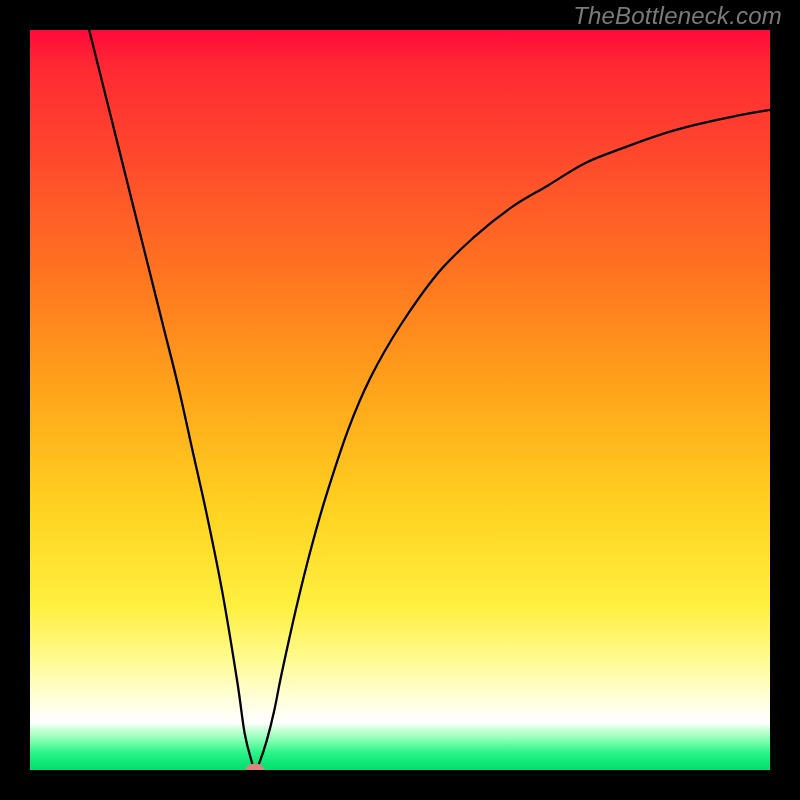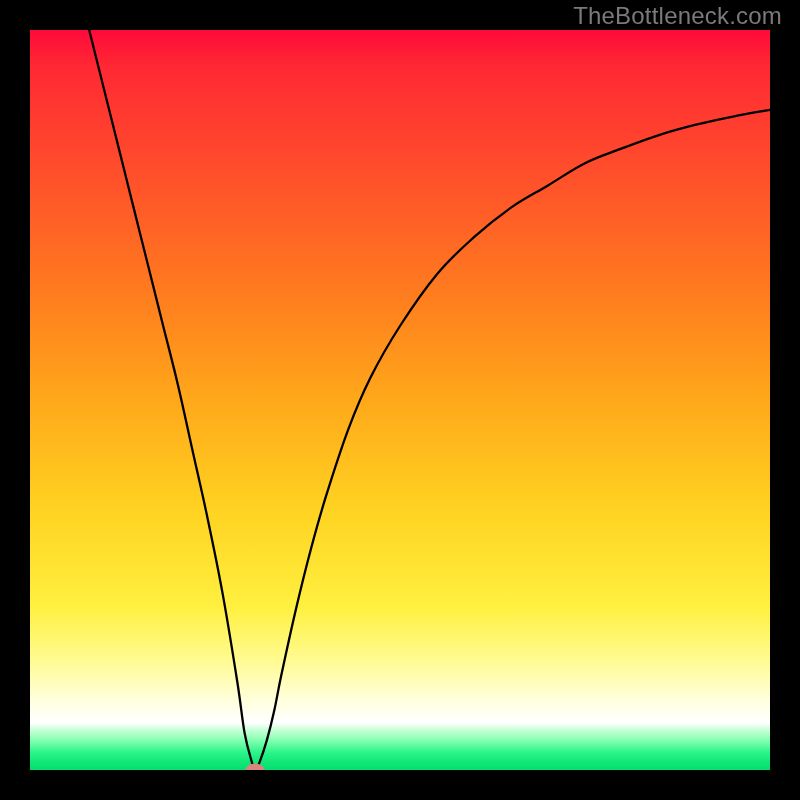--- a/index.html
+++ b/index.html
@@ -9,20 +9,21 @@
     height: 800px;
     background: #000;
     font-family: Arial, Helvetica, sans-serif;
     overflow: hidden;
   }
   .frame {
     position: relative;
     width: 800px;
     height: 800px;
     background: #000;
+    font-style: italic;
   }
   .watermark {
     position: absolute;
     top: 2px;
     right: 18px;
     font-size: 24px;
     font-weight: 500;
     color: #7a7a7a;
     letter-spacing: 0.2px;
     z-index: 10;

